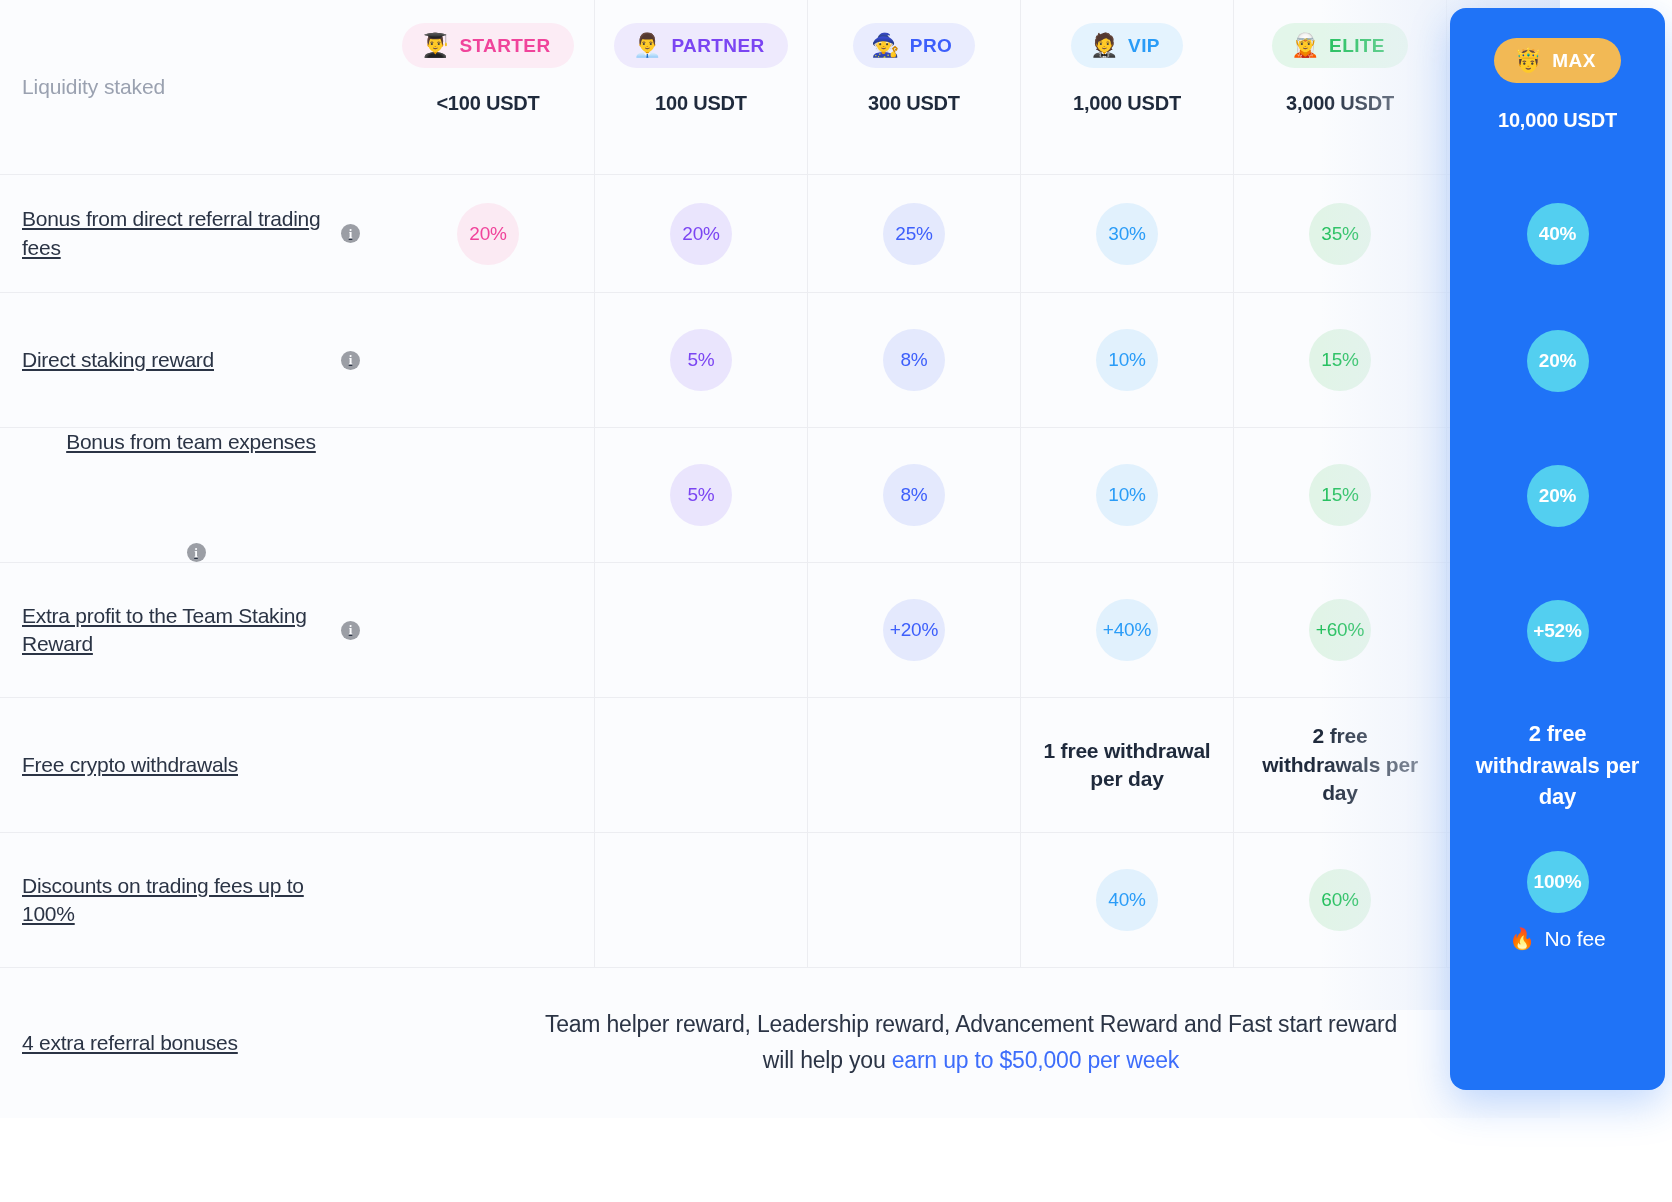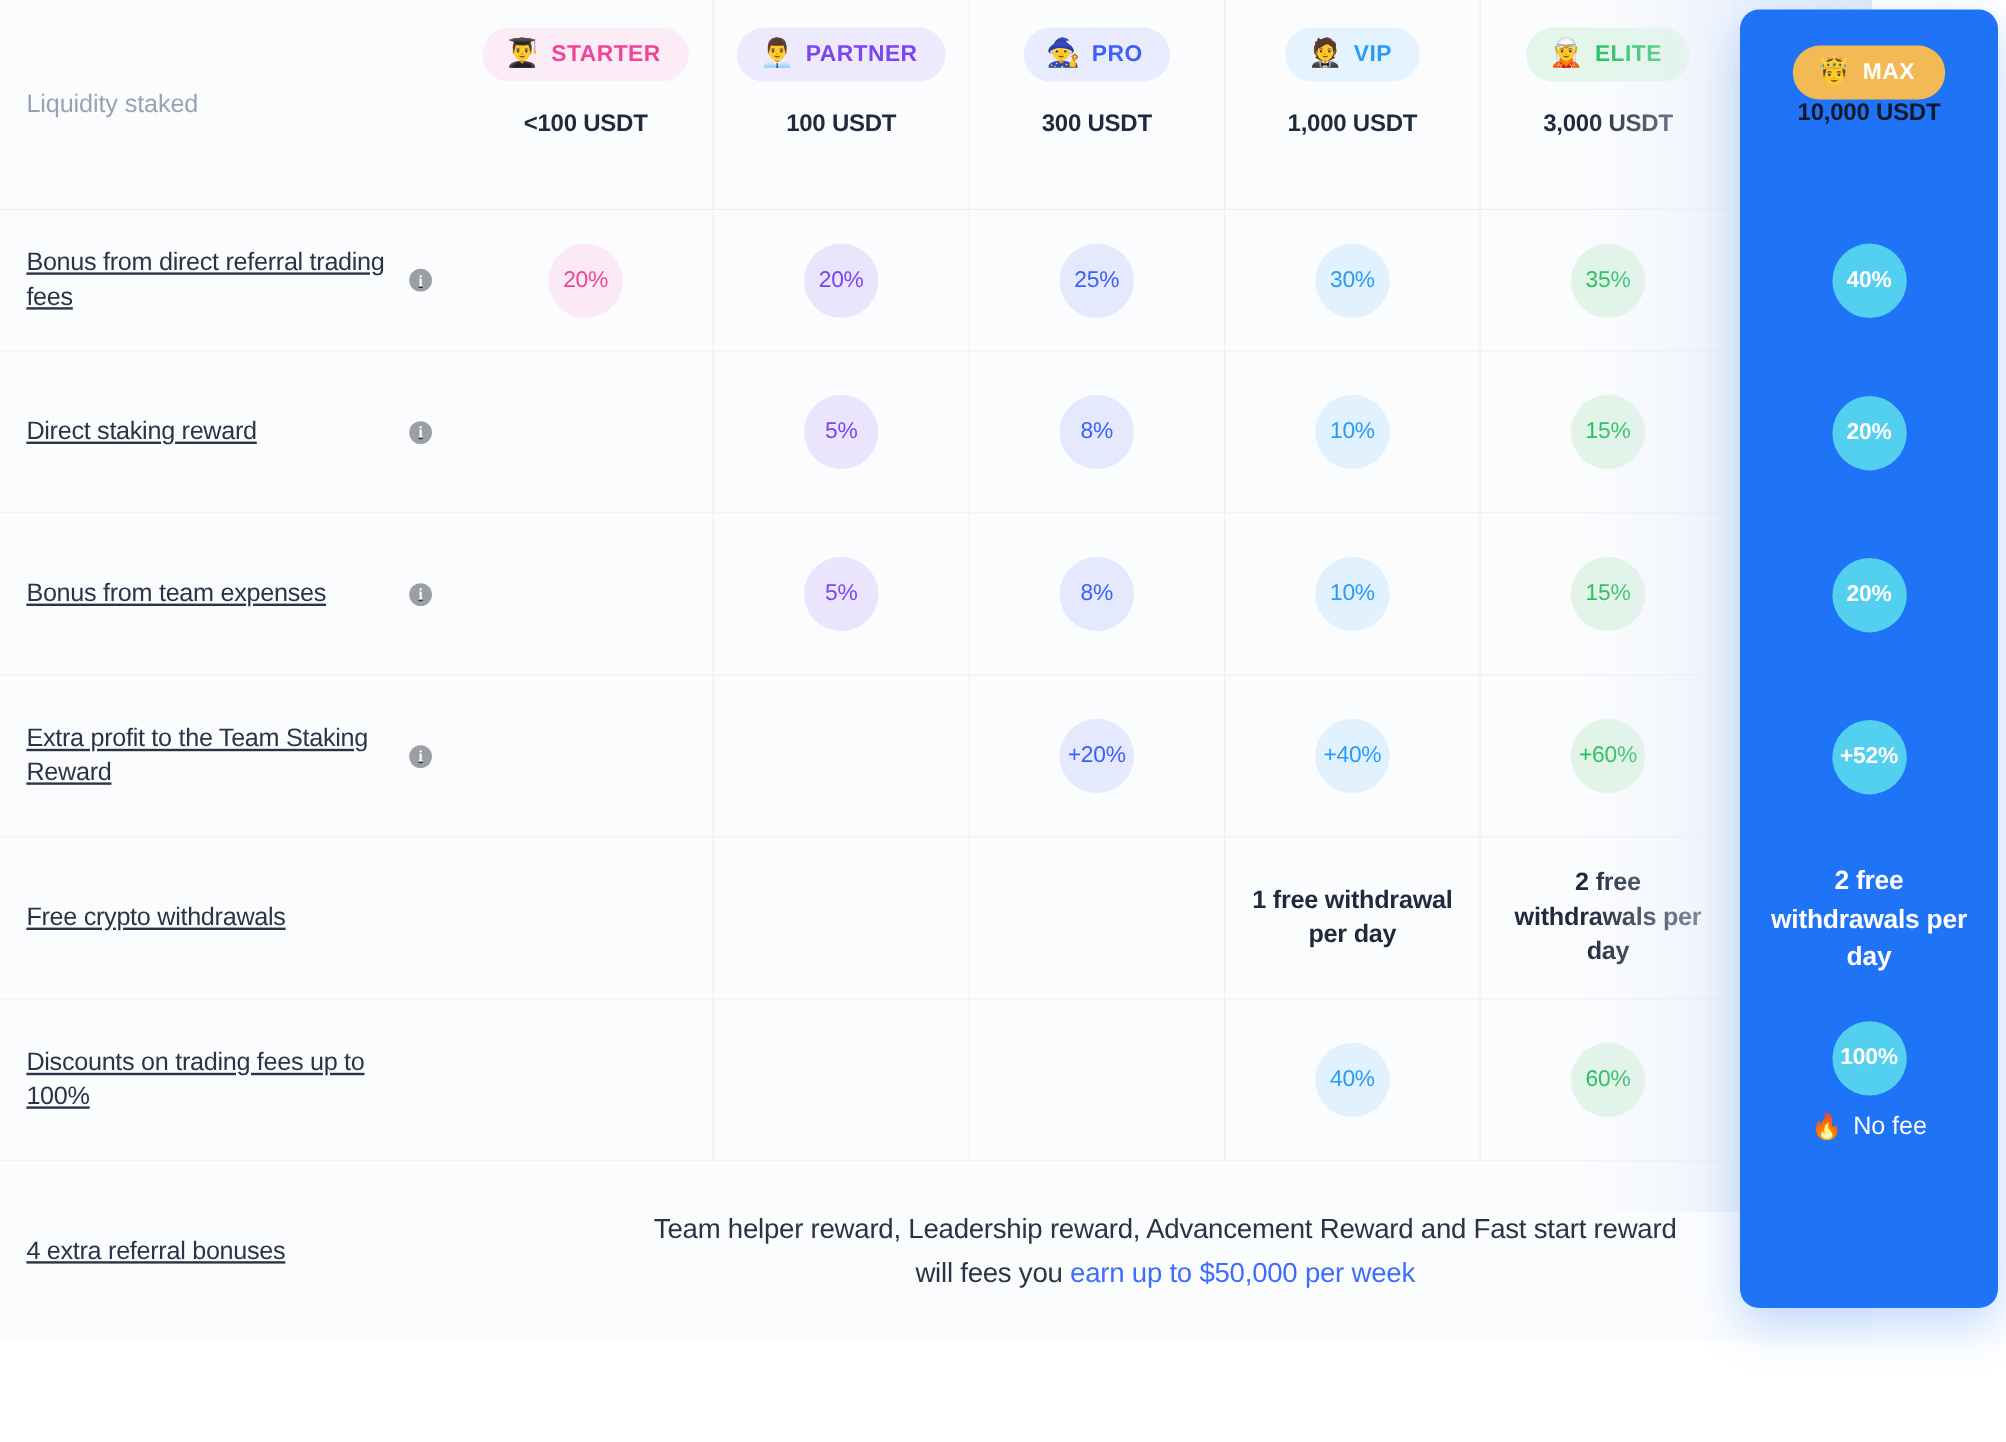--- a/index.html
+++ b/index.html
@@ -220,23 +220,24 @@
     color: #ffffff;
     border-radius: 30px;
     padding: 11px 25px 11px 20px;
     font-size: 19px;
     font-weight: 700;
     letter-spacing: 0.4px;
     line-height: 1;
   }
   .max-badge .emoji { font-size: 23px; line-height: 1; font-family: "DejaVu Sans", sans-serif; }
   .max-stake {
+    margin-top: 26px;
     font-size: 20px;
     font-weight: 700;
-    color: #0f172a;
+    color: #ffffff;
     letter-spacing: -0.2px;
   }
   .max-cell {
     width: 100%;
     display: flex;
     align-items: center;
     justify-content: center;
     box-sizing: border-box;
   }
   .max-bubble {
@@ -357,21 +358,21 @@
       <div class="cell" style="height: 135px;">
         <div class="bubble" style="background: rgb(228, 233, 253); color: rgb(61, 95, 251);">8%</div>
       </div>
       <div class="cell" style="height: 135px;">
         <div class="bubble" style="background: rgb(225, 241, 253); color: rgb(42, 156, 247);">10%</div>
       </div>
       <div class="cell" style="height: 135px;">
         <div class="bubble" style="background: rgb(225, 244, 231); color: rgb(34, 191, 92);">15%</div>
       </div>
       <div class="cell no-right" style="height: 135px;"></div>
-      <div class="cell row-label" style="height: 135px;">
+      <div class="cell row-label" style="height: 135px; flex-direction: column;">
         <span class="row-label-text">Bonus from team expenses</span>
         <span class="info-icon">i</span>
       </div>
       <div class="cell" style="height: 135px;"></div>
       <div class="cell" style="height: 135px;">
         <div class="bubble" style="background: rgb(234, 229, 253); color: rgb(123, 69, 242);">5%</div>
       </div>
       <div class="cell" style="height: 135px;">
         <div class="bubble" style="background: rgb(228, 233, 253); color: rgb(61, 95, 251);">8%</div>
       </div>
@@ -424,21 +425,21 @@
       </div>
       <div class="cell" style="height: 135px;">
         <div class="bubble" style="background: rgb(225, 244, 231); color: rgb(34, 191, 92);">60%</div>
       </div>
       <div class="cell no-right" style="height: 135px;"></div>
       <div class="cell row-label banner-label">
         <span class="row-label-text">4 extra referral bonuses</span>
       </div>
       <div class="cell banner">
         <div class="banner-line">Team helper reward, Leadership reward, Advancement Reward and Fast start reward</div>
-        <div class="banner-line"><span>will fees you </span><span class="banner-link" style="color: rgb(61, 109, 251);">earn up to $50,000 per week</span></div>
+        <div class="banner-line"><span>will help you </span><span class="banner-link" style="color: rgb(61, 109, 251);">earn up to $50,000 per week</span></div>
       </div>
 
   </div>
 
   <div class="fade"></div>
 
   <div class="max-card">
     <div class="max-hdr">
       <span class="max-badge">
         <span class="emoji">🤴</span>

